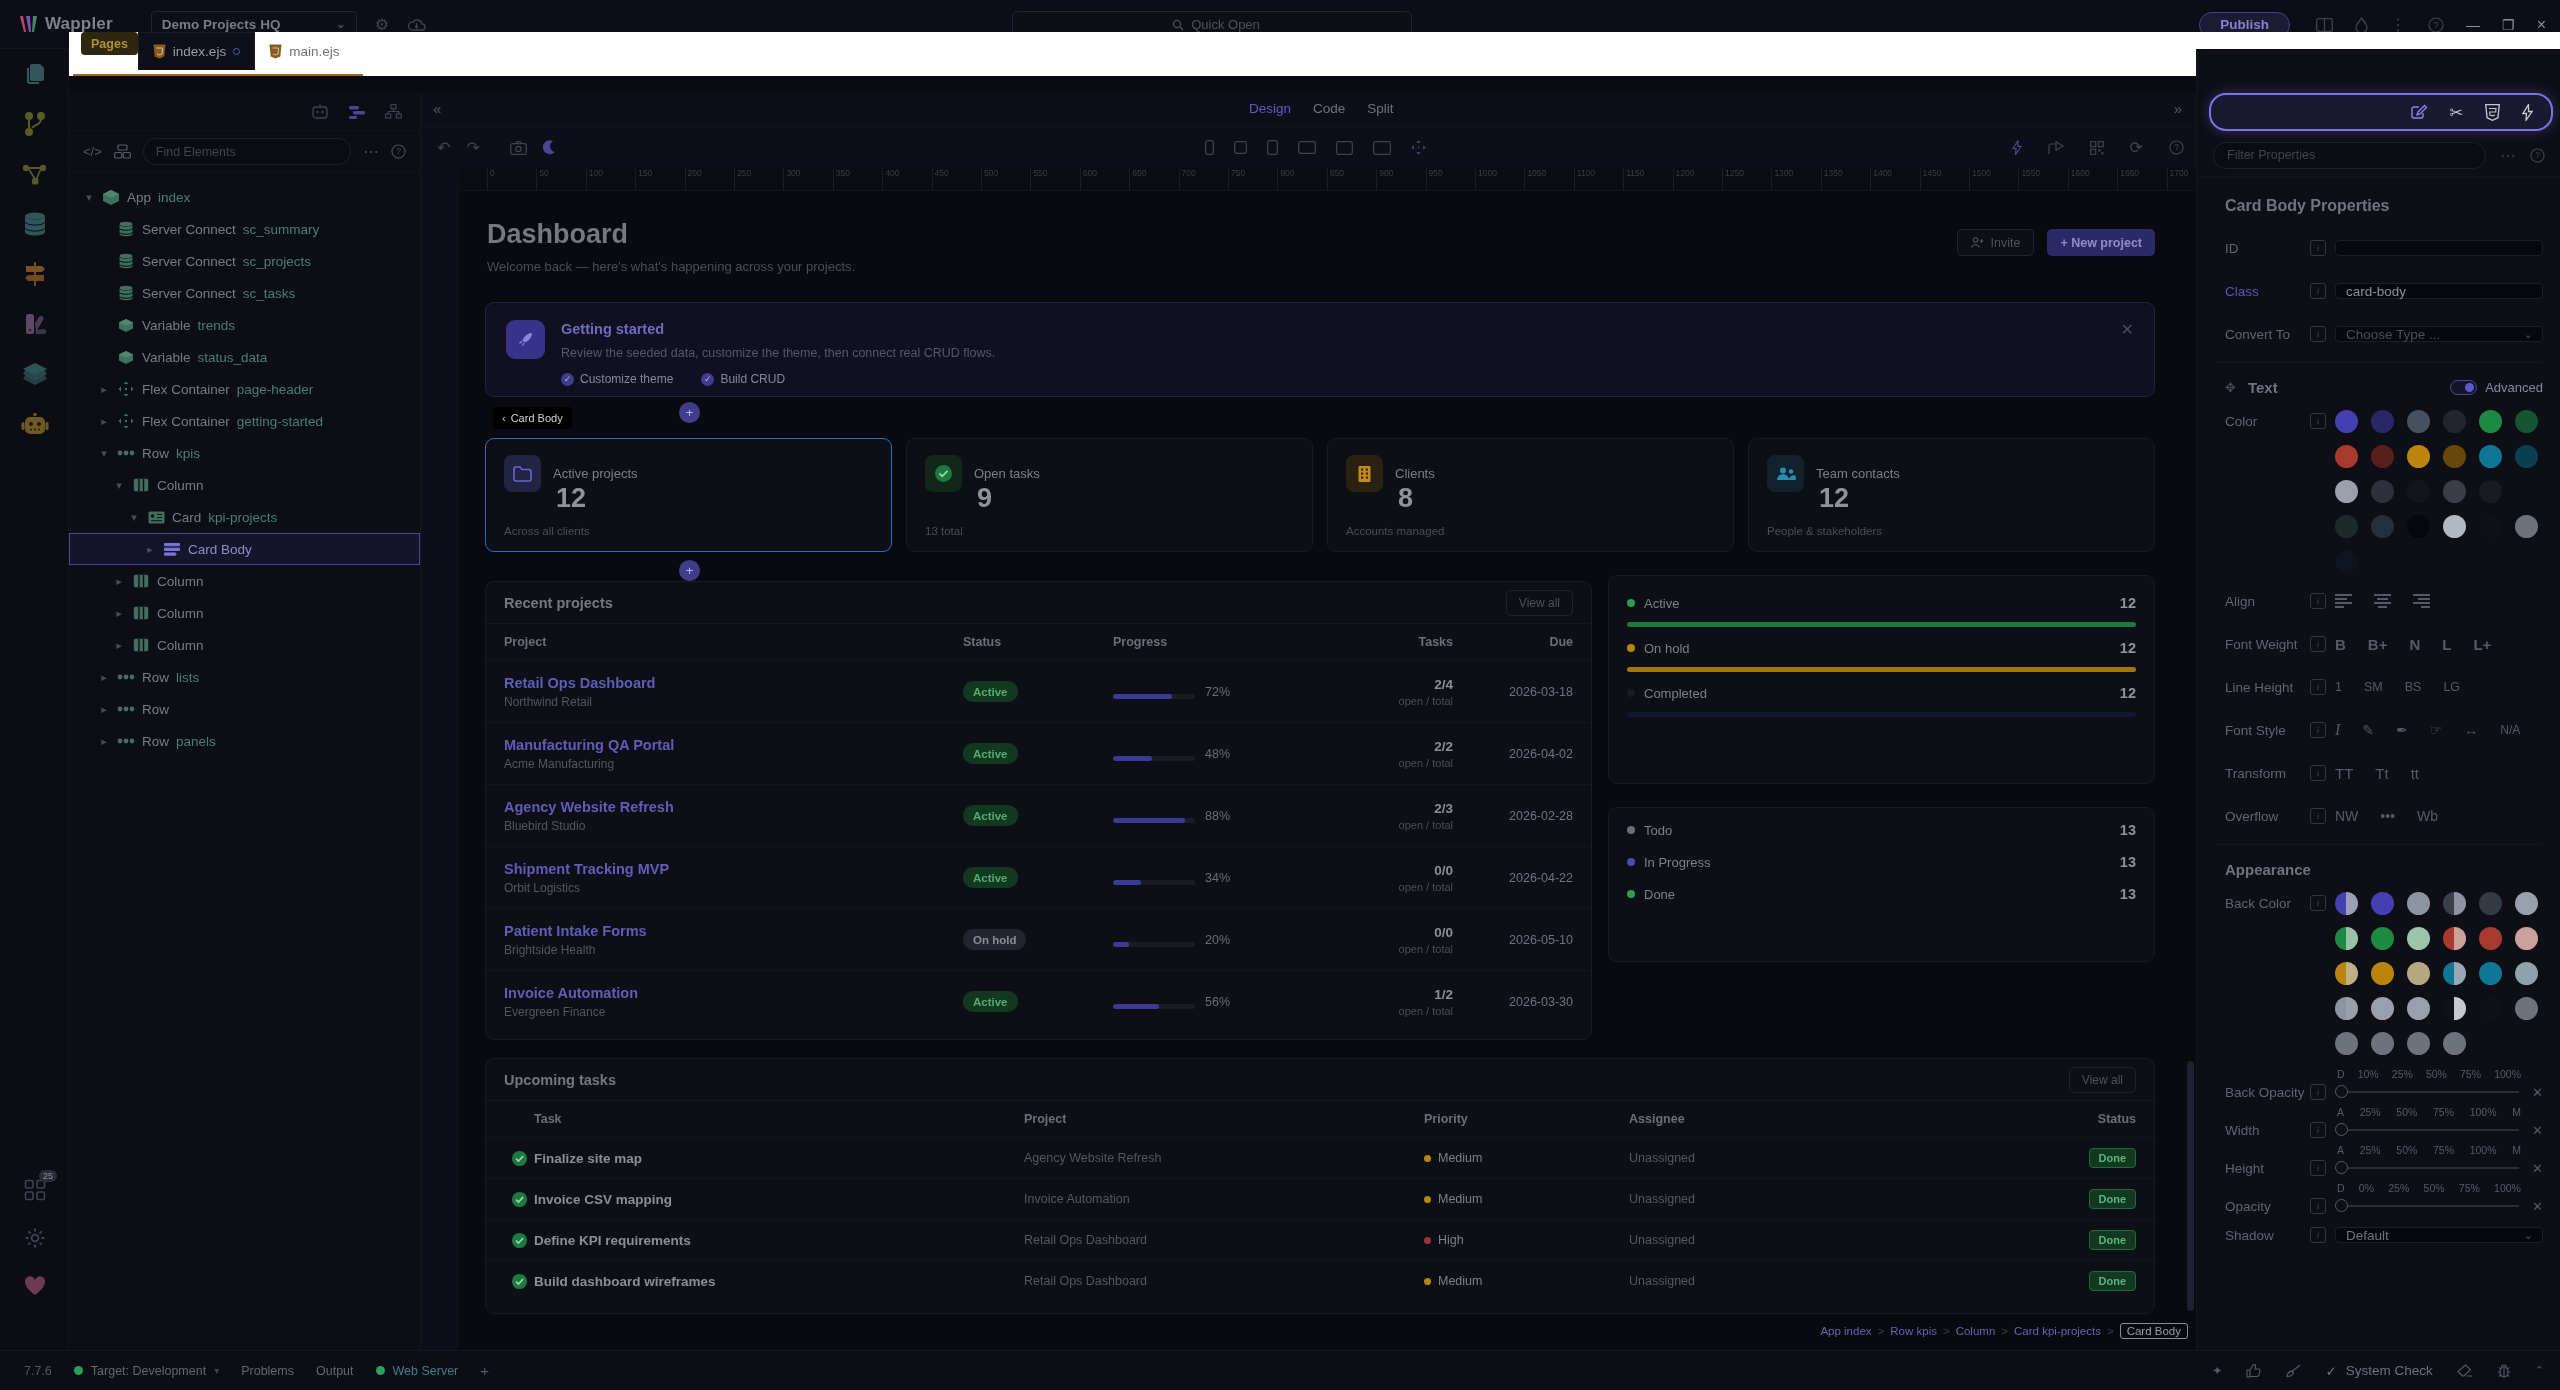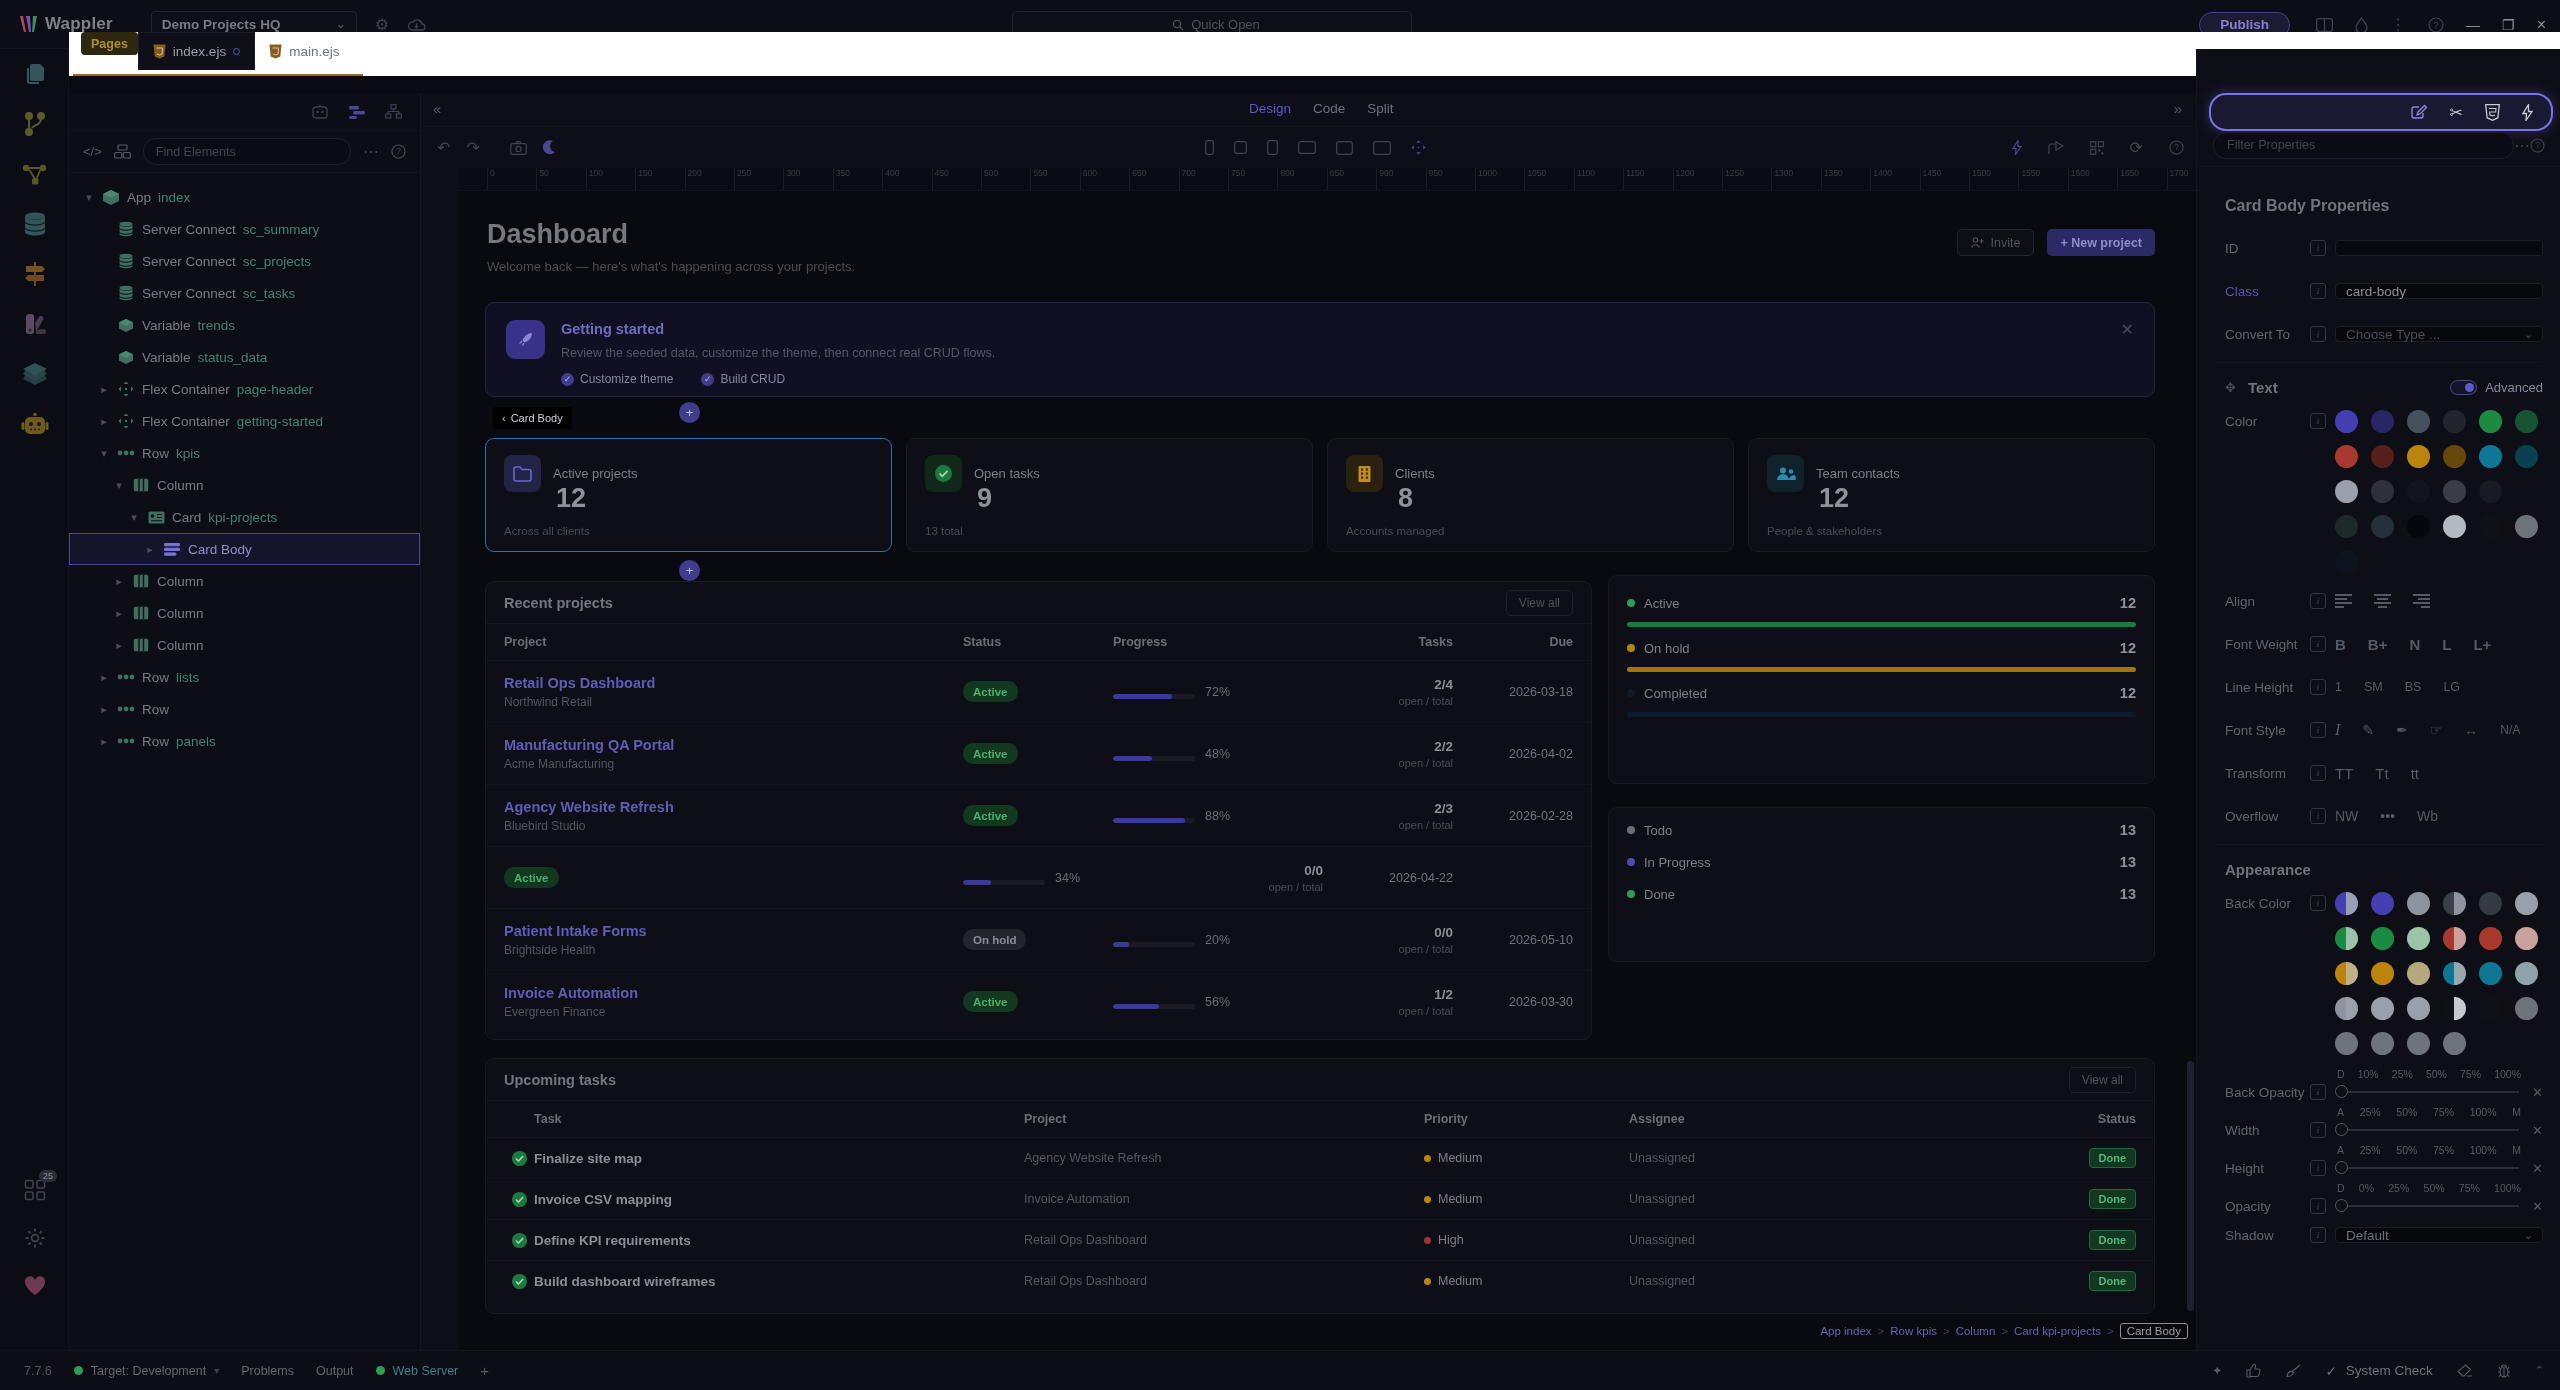--- a/index.html
+++ b/index.html
@@ -133,21 +133,21 @@
   .crumbs { position:absolute; right:8px; top:1132px; display:flex; align-items:center; gap:6px; font-size:11.5px; color:#6663ad; z-index:6; }
   .crumbs .sep { color:#3f424b; }
   .crumbs .last { border:1px solid #8b8e97; border-radius:3px; padding:1px 6px; color:#9a9da6; }
   .pg-scroll { position:absolute; right:2px; top:870px; width:7px; height:250px; border-radius:4px; background:#1f2130; }
 
   
   .rpanel { position:absolute; left:2196px; top:49px; width:364px; height:1301px; background:#0d0e16; border-left:1px solid #14151f; }
   .float-tb { position:absolute; left:12px; top:44px; width:344px; height:38px; background:#191932; border:2.5px solid #7b73e8; border-radius:17px; box-shadow:0 0 14px rgba(120,110,230,.35); display:flex; align-items:center; justify-content:flex-end; gap:22px; padding-right:18px; }
   .ft-ic { color:#c8cad2; font-size:16px; display:flex; align-items:center; }
   .ft-ic.purple { color:#8c84ea; }
-  .rfilter-row { position:absolute; left:0; top:75px; width:364px; height:43px; display:flex; align-items:center; padding:0 16px; border-bottom:1px solid #12131c; }
+  .rfilter-row { position:absolute; left:0; top:85px; width:364px; height:43px; display:flex; align-items:center; gap:14px; padding:0 16px; border-bottom:1px solid #12131c; }
   .rfilter { flex:1; height:27px; border:1px solid #1e1f2a; border-radius:13px; background:#0b0c13; display:flex; align-items:center; padding:0 13px; color:#41444d; font-size:12.5px; }
   .rprops { position:absolute; left:0; top:128px; width:364px; bottom:0; padding:20px 18px 0 28px; overflow:hidden; }
   .rp-heading { font-size:16px; font-weight:bold; color:#70737e; margin-bottom:18px; }
   .frow { display:grid; grid-template-columns:86px 24px 1fr; align-items:center; min-height:30px; margin-bottom:13px; }
   .flabel { font-size:13.5px; color:#606470; }
   .flabel.purple { color:#5a55b0; }
   .info { width:14px; height:14px; border:1px solid #34374100; outline:1px solid #343741; border-radius:2px; color:#4a4d58; font-size:9px; display:flex; align-items:center; justify-content:center; font-family:"Liberation Serif",serif; font-style:italic; }
   .finput { height:16px; background:#07080e; border:1px solid #1c1d28; border-radius:4px; color:#8b8e96; font-size:13.5px; display:flex; align-items:center; padding:0 10px; }
   .fselect { position:relative; color:#4a4d58; }
   .fselect .chev { position:absolute; right:9px; color:#4a4d58; font-size:11px; }
@@ -1020,20 +1020,24 @@
                 </div>
                 <span class="prog-pct">88%</span>
               </div>
               <div class="col-r">
                 <div class="tasks-num">2/3</div>
                 <div class="tasks-cap">open / total</div>
               </div>
               <div class="due col-r">2026-02-28</div>
             </div>
             <div class="rp-row">
+              <div>
+                <div class="rp-name">Shipment Tracking MVP</div>
+                <div class="rp-client">Orbit Logistics</div>
+              </div>
               <span class="badge-st st-active">Active</span>
               <div class="prog">
                 <div class="prog-track">
                   <div class="prog-fill" style="width: 34%;"></div>
                 </div>
                 <span class="prog-pct">34%</span>
               </div>
               <div class="col-r">
                 <div class="tasks-num">0/0</div>
                 <div class="tasks-cap">open / total</div>

